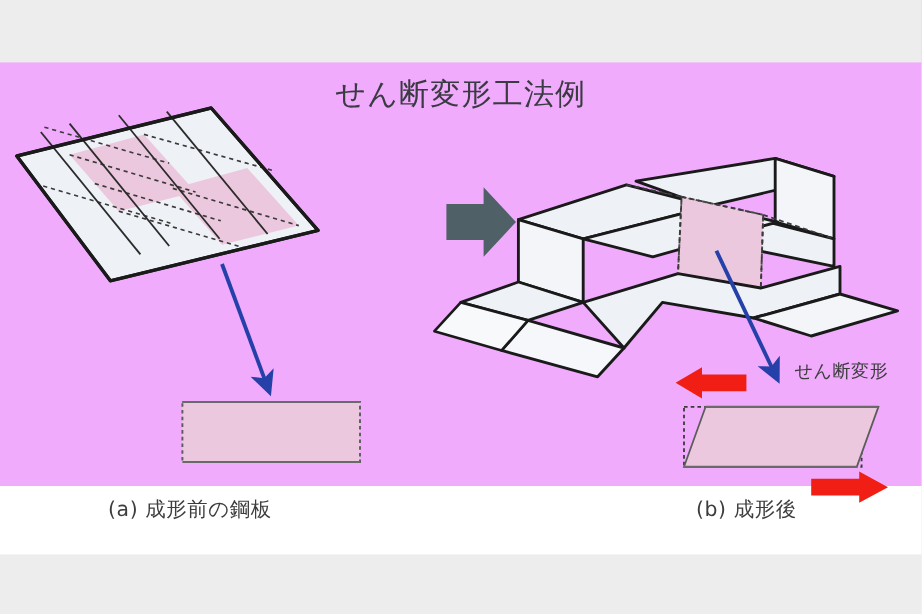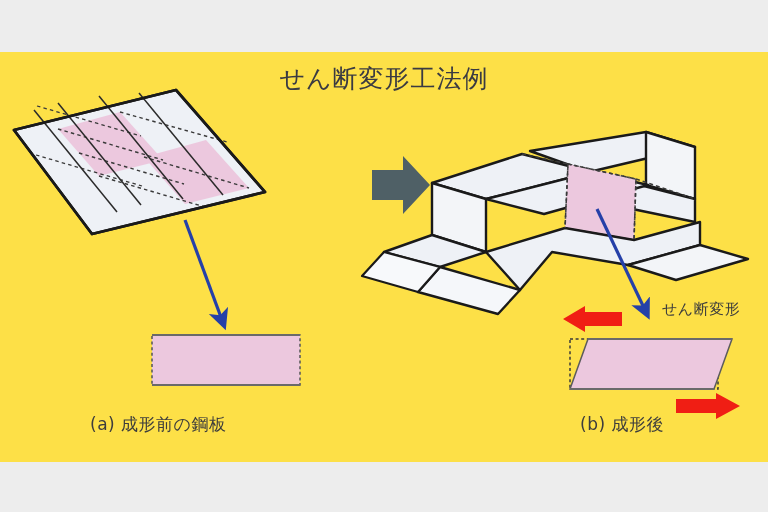--- a/index.html
+++ b/index.html
@@ -9,22 +9,22 @@
   }
   body {
     width: 768px;
     height: 512px;
     overflow: hidden;
     font-family: "DejaVu Sans", "Liberation Sans", sans-serif;
   }
   #stage {
     position: relative;
     width: 768px;
-    height: 512px;
-    background: #fde047;
+    height: 405px;
+    background: #f0abfc;
   }
   .band {
     position: absolute;
     left: 0;
     width: 768px;
     background: #ededed;
   }
   #band-top { top: 0; height: 52px; }
   #band-bottom { top: 462px; height: 50px; }
 

